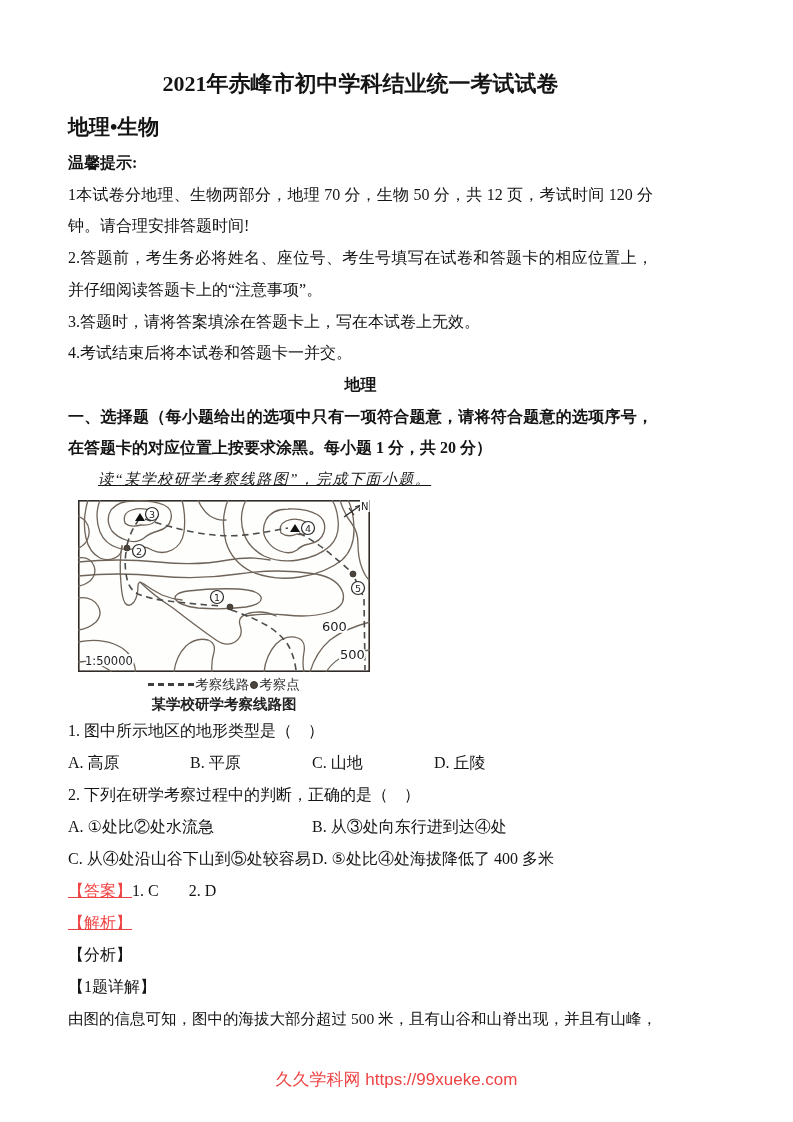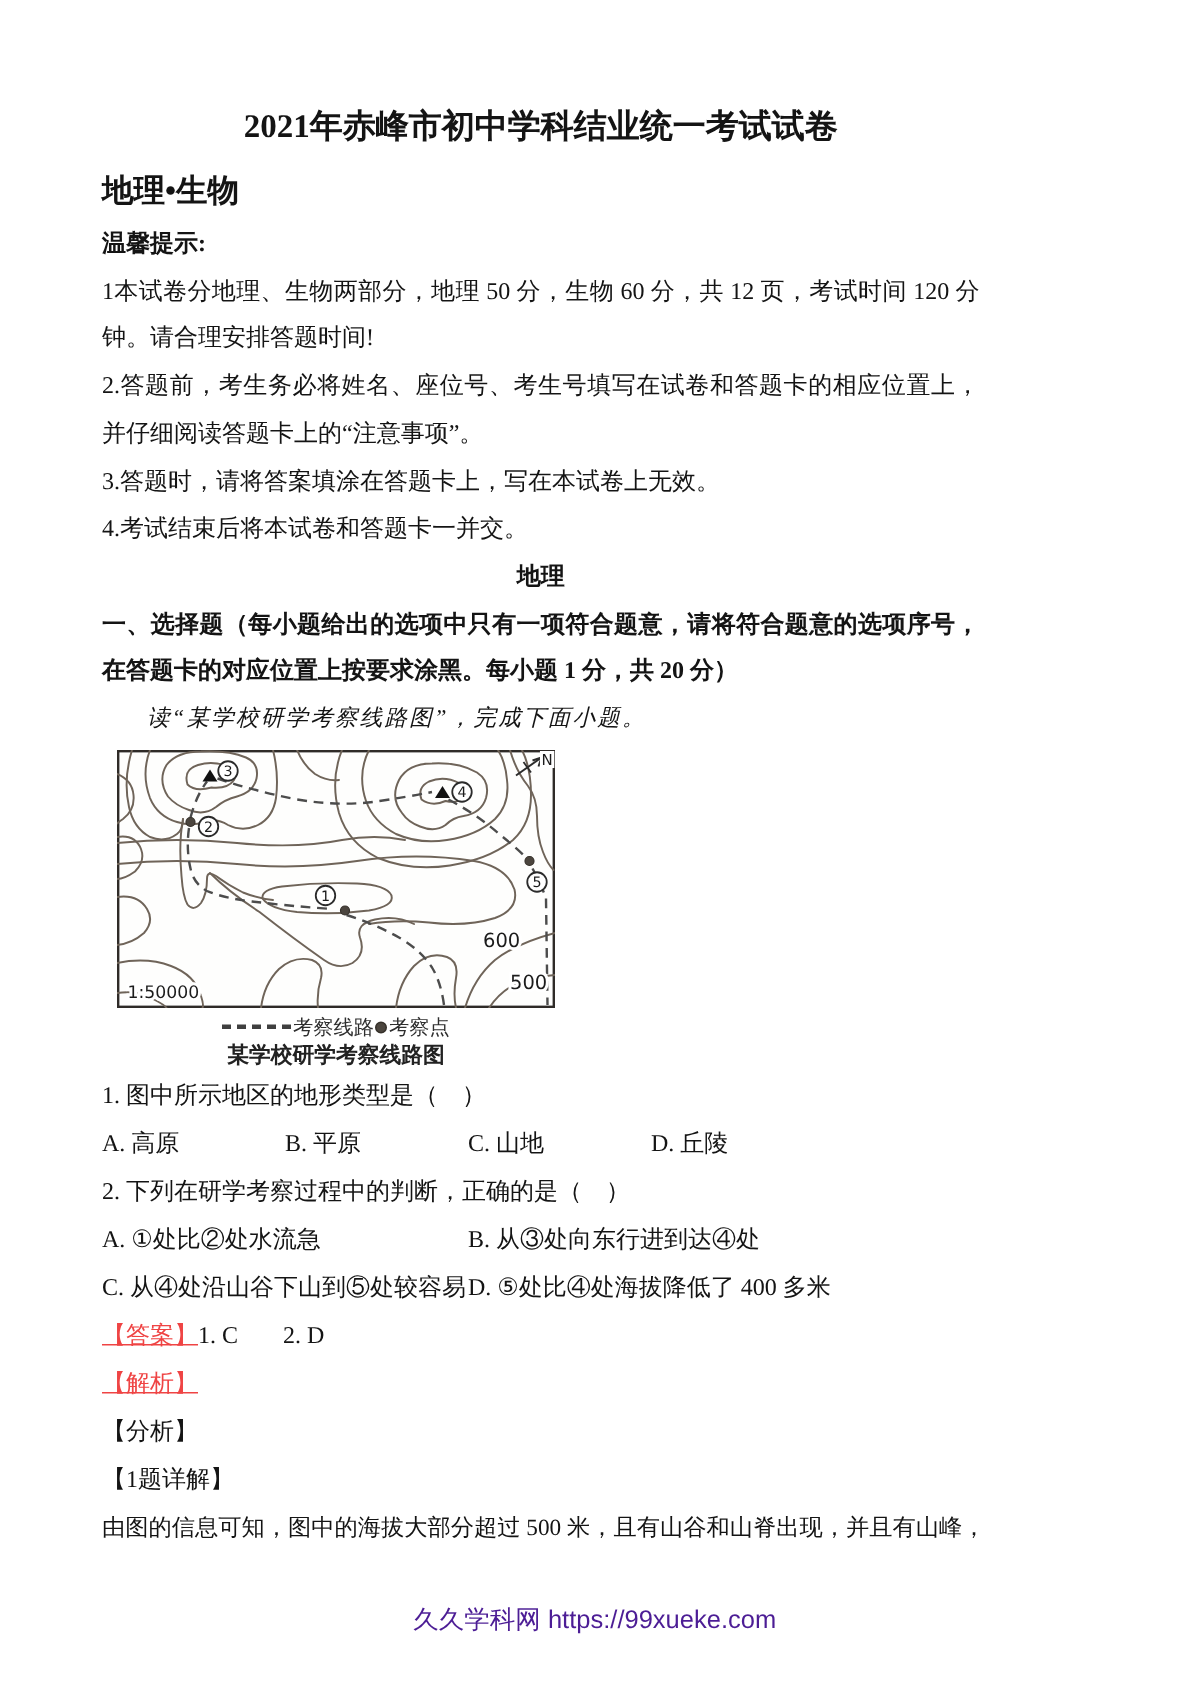--- a/index.html
+++ b/index.html
@@ -19,21 +19,21 @@
   .doc-subtitle{
     font-size:21px;font-weight:bold;
     line-height:34px;margin:10px 0 0 0;
   }
   .notice{margin-top:3px;}
   .body-line{font-size:16px;line-height:31.7px;margin:0;text-align:justify;}
   .bold{font-weight:bold;}
   .center{text-align:center;}
   .reading{
     font-size:15px;font-style:italic;letter-spacing:1.5px;
-    text-indent:2em;line-height:31.7px;margin:0;
+    text-indent:2em;line-height:31.7px;margin:0;text-decoration:underline;
   }
   .figure{width:292px;margin:4px 0 0 10px;}
   .map-svg{display:block;}
   .legend-row{
     display:flex;align-items:center;justify-content:center;
     gap:1px;margin-top:4px;height:18px;
     font-family:"Liberation Sans","DejaVu Sans",sans-serif;
     font-size:13.5px;color:#2e2e2e;
   }
   .legend-dash{
@@ -60,21 +60,21 @@
   .ans-item{margin-right:0;}
   .ans-item + .ans-item{margin-left:30px;}
   .detail-text{
     font-size:15.5px;line-height:32px;margin:0;
     white-space:nowrap;overflow:hidden;
   }
   .footer{
     position:absolute;left:0;top:1068px;width:793px;
     text-align:center;
     font-family:"Liberation Sans","DejaVu Sans",sans-serif;
-    font-size:17px;color:#4c1d95;
+    font-size:17px;color:#ef4444;
   }
   .contour{fill:none;stroke:#6f6459;stroke-width:1.3;stroke-linecap:round;stroke-linejoin:round;}
   .route{fill:none;stroke:#4c4c4c;stroke-width:1.6;stroke-dasharray:6.5 4.5;stroke-linecap:butt;}
   .map-label{
     font-family:"DejaVu Sans","Liberation Sans",sans-serif;
     fill:#1c1c1c;paint-order:stroke;stroke:#ffffff;stroke-width:4px;
   }
   .pt-circle{fill:#ffffff;stroke:#2b2b2b;stroke-width:1.2;}
   .pt-num{font-family:"DejaVu Sans",sans-serif;font-size:9.5px;fill:#1c1c1c;text-anchor:middle;}
   .pt-dot{fill:#4b453e;stroke:#35302a;stroke-width:0.8;}
@@ -84,21 +84,21 @@
 <body>
 
 <div class="page">
   <div class="content">
 
     <h1 class="doc-title">2021年赤峰市初中学科结业统一考试试卷</h1>
     <h2 class="doc-subtitle">地理•生物</h2>
 
     <div class="notice">
       <p class="body-line bold">温馨提示:</p>
-      <p class="body-line">1本试卷分地理、生物两部分，地理 50 分，生物 60 分，共 12 页，考试时间 120 分钟。请合理安排答题时间!</p>
+      <p class="body-line">1本试卷分地理、生物两部分，地理 70 分，生物 50 分，共 12 页，考试时间 120 分钟。请合理安排答题时间!</p>
       <p class="body-line">2.答题前，考生务必将姓名、座位号、考生号填写在试卷和答题卡的相应位置上，并仔细阅读答题卡上的“注意事项”。</p>
       <p class="body-line">3.答题时，请将答案填涂在答题卡上，写在本试卷上无效。</p>
       <p class="body-line">4.考试结束后将本试卷和答题卡一并交。</p>
     </div>
 
     <p class="body-line bold center">地理</p>
     <p class="body-line bold">一、选择题（每小题给出的选项中只有一项符合题意，请将符合题意的选项序号，在答题卡的对应位置上按要求涂黑。每小题 1 分，共 20 分）</p>
     <p class="reading">读“某学校研学考察线路图”，完成下面小题。</p>
 
     <div class="figure">

